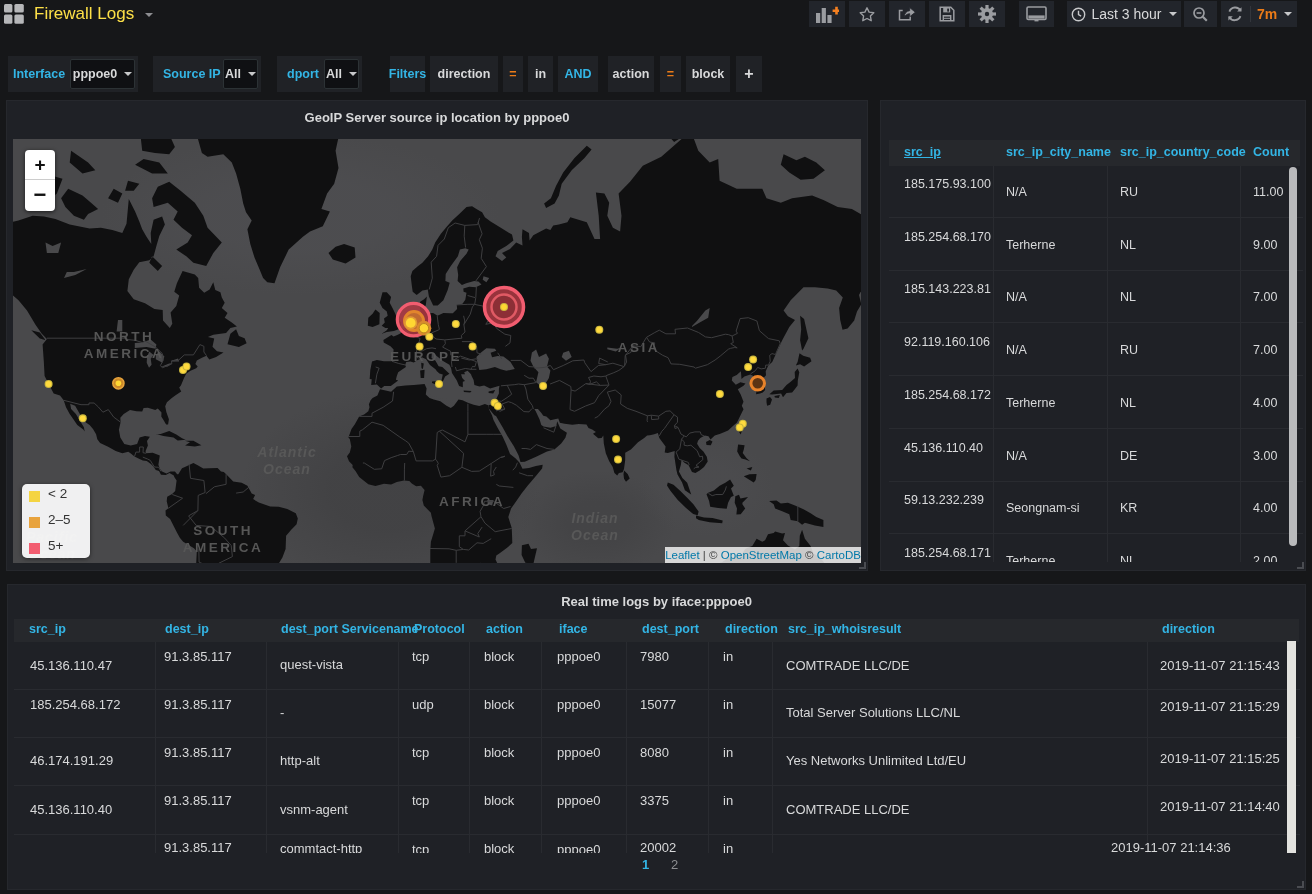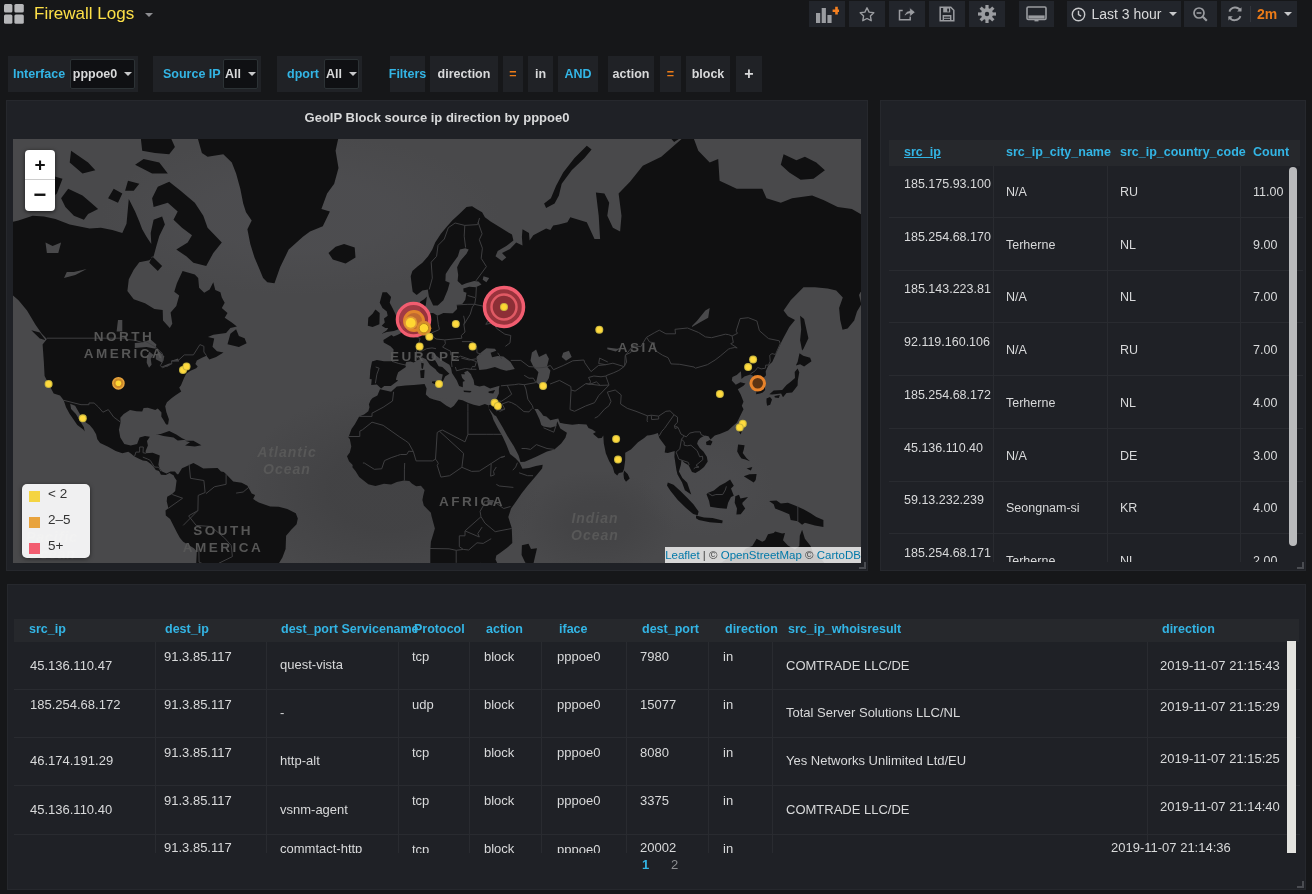--- a/index.html
+++ b/index.html
@@ -90,21 +90,21 @@
       <path d="M10.8 10.8 l4 4" stroke="#9a9ca0" stroke-width="2.2"></path>
     </svg>
   </div>
 <div class="navbtn" style="left:1221px;width:76px">
     <svg width="18" height="16" viewBox="0 0 18 16" style="">
       <path d="M14.6 4.6 A6.2 6.2 0 0 0 3.4 5.6 M3.2 11 A6.2 6.2 0 0 0 14.4 10.2" fill="none" stroke="#9a9ca0" stroke-width="1.9"></path>
       <path d="M15.5 1.2 v4.4 h-4.4 z" fill="#9a9ca0"></path>
       <path d="M2.4 14.6 v-4.4 h4.4 z" fill="#9a9ca0"></path>
     </svg>
     <span style="display:inline-block;width:1px;height:16px;background:#33363c;margin-left:6px"></span>
-    <span style="margin-left:6px;color:#eb7b18;font-size:14px;font-weight:bold">2m</span>
+    <span style="margin-left:6px;color:#eb7b18;font-size:14px;font-weight:bold">7m</span>
     <span style="display:inline-block;width:0;height:0;border-left:4px solid transparent;border-right:4px solid transparent;border-top:4px solid #c7c8ca;vertical-align:middle;margin-left:7px"></span>
   </div>
 
 <div class="fbox" style="left:8px;width:130px;padding-left:5px">
     <span class="vlabel">Interface</span>
   <span style="position:absolute;left:62px;top:3px;bottom:3px;width:65px;background:#0f1013;border:1px solid #2c3235;border-radius:2px;display:flex;align-items:center;justify-content:center" class="vselect">pppoe0 <span style="display:inline-block;width:0;height:0;border-left:4px solid transparent;border-right:4px solid transparent;border-top:4px solid #c7c8ca;vertical-align:middle;margin-left:7px"></span></span>
   </div>
 <div class="fbox" style="left:153px;width:108px;padding-left:10px">
     <span class="vlabel">Source IP</span>
   <span style="position:absolute;left:70px;top:3px;bottom:3px;width:35px;background:#0f1013;border:1px solid #2c3235;border-radius:2px;display:flex;align-items:center;justify-content:center" class="vselect">All <span style="display:inline-block;width:0;height:0;border-left:4px solid transparent;border-right:4px solid transparent;border-top:4px solid #c7c8ca;vertical-align:middle;margin-left:7px"></span></span>
@@ -119,21 +119,21 @@
 <div class="fbox" style="left:430px;width:68px;justify-content:center;font-size:12.5px;font-weight:bold">direction</div>
 <div class="fbox" style="left:503px;width:20px;justify-content:center;color:#eb7b18;font-size:12.5px;font-weight:bold">=</div>
 <div class="fbox" style="left:528px;width:25px;justify-content:center;font-size:12.5px;font-weight:bold">in</div>
 <div class="fbox" style="left:558px;width:40px;justify-content:center;color:#33b5e5;font-size:12.5px;font-weight:bold">AND</div>
 <div class="fbox" style="left:608px;width:46px;justify-content:center;font-size:12.5px;font-weight:bold">action</div>
 <div class="fbox" style="left:660px;width:21px;justify-content:center;color:#eb7b18;font-size:12.5px;font-weight:bold">=</div>
 <div class="fbox" style="left:686px;width:44px;justify-content:center;font-size:12.5px;font-weight:bold">block</div>
 <div class="fbox" style="left:736px;width:26px;justify-content:center;color:#d8d9da;font-size:16px;font-weight:bold">+</div>
 
 <div class="panel" style="left:6px;top:100px;width:862px;height:471px">
- <div class="ptitle">GeoIP Block source ip direction by pppoe0</div>
+ <div class="ptitle">GeoIP Server source ip location by pppoe0</div>
 <div style="position:absolute;right:1px;bottom:1px;width:7px;height:7px;border-right:2px solid #4a4c51;border-bottom:2px solid #4a4c51"></div>
 </div>
 <svg id="map" width="848" height="424" viewBox="13 139 848 424" style="position:absolute;left:13px;top:139px">
 <defs>
  <radialGradient id="dk1">
         <stop offset="40%" stop-color="#3d3d3f" stop-opacity=".55"></stop>
         <stop offset="100%" stop-color="#3d3d3f" stop-opacity="0"></stop>
       </radialGradient>
  <radialGradient id="dk2">
         <stop offset="40%" stop-color="#3e3e40" stop-opacity=".45"></stop>
@@ -303,20 +303,21 @@
         <div style="position:absolute;left:117px;top:19px">Terherne</div>
         <div style="position:absolute;left:231px;top:19px">NL</div>
         <div style="position:absolute;left:364px;top:19px">2.00</div>
       </div>
  </div>
  <div style="position:absolute;right:8px;top:66px;width:8px;height:379px;background:#b9babc;border-radius:4px"></div>
  <div style="position:absolute;right:1px;bottom:1px;width:7px;height:7px;border-right:2px solid #4a4c51;border-bottom:2px solid #4a4c51"></div>
 </div>
 
 <div class="panel" style="left:7px;top:584px;width:1299px;height:306px">
+ <div class="ptitle">Real time logs by iface:pppoe0</div>
  <div style="position:absolute;left:6px;top:34px;right:6px;height:23px;background:#26282c">
   <div class="hcell" style="left:15px;top:3px">src_ip</div>
   <div class="hcell" style="left:151px;top:3px">dest_ip</div>
   <div class="hcell" style="left:267px;top:3px">dest_port Servicename</div>
   <div class="hcell" style="left:400px;top:3px">Protocol</div>
   <div class="hcell" style="left:472px;top:3px">action</div>
   <div class="hcell" style="left:545px;top:3px">iface</div>
   <div class="hcell" style="left:628px;top:3px">dest_port</div>
   <div class="hcell" style="left:711px;top:3px">direction</div>
   <div class="hcell" style="left:774px;top:3px">src_ip_whoisresult</div>

